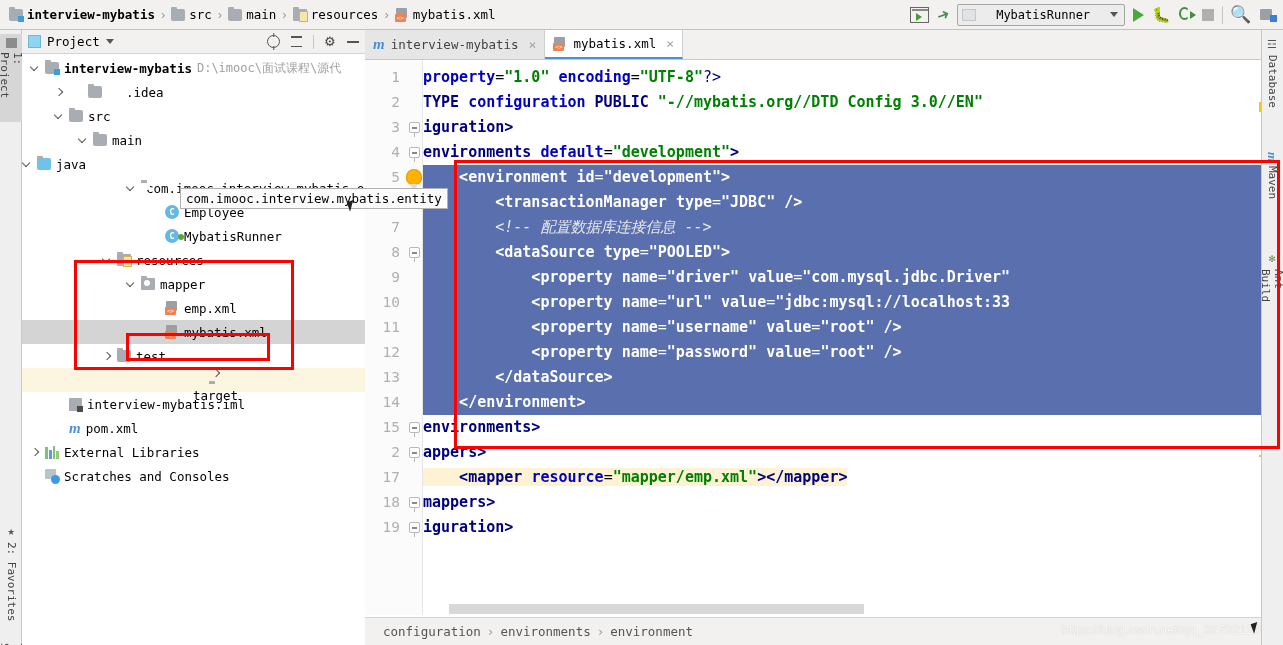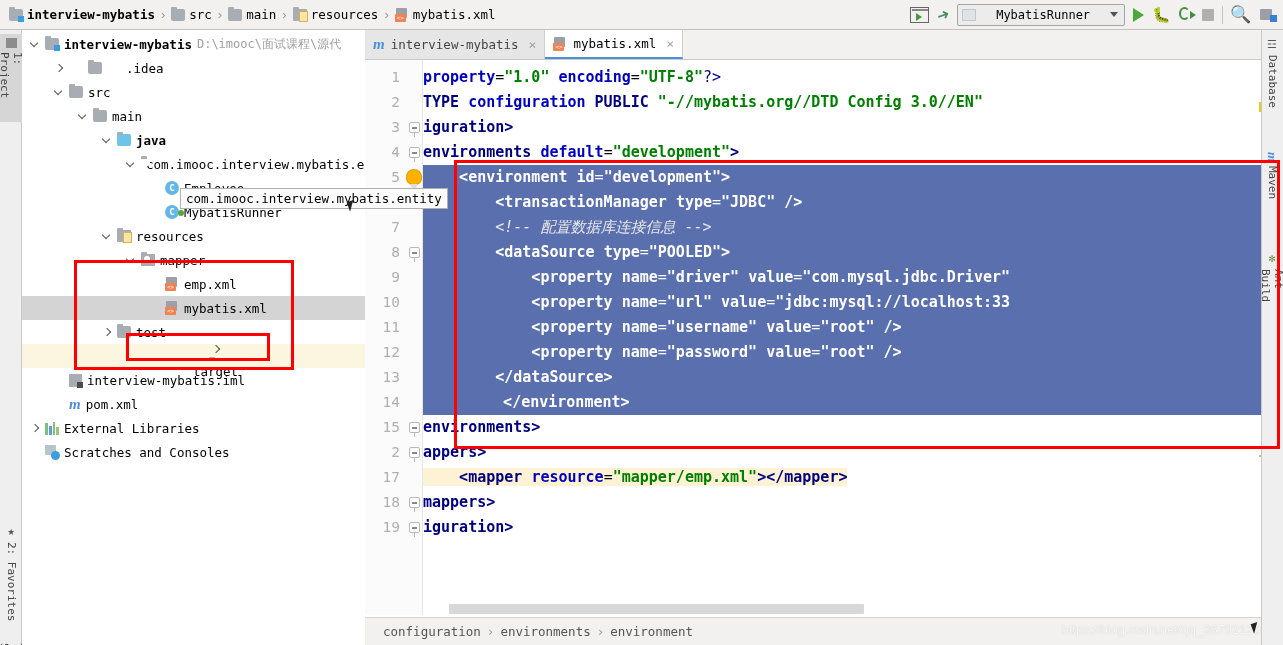--- a/index.html
+++ b/index.html
@@ -272,20 +272,32 @@
       <span style="color:#555;font-size:12px;">★</span>
       <span>2: Favorites</span>
     </div>
     <div class="vtab" style="top:500px;height:108px;margin-top:0;">
       <span class="vt-ico" style="margin-top:105px;"></span>
       <span>7: Structure</span>
     </div>
   </div>
 
   <div class="proj-panel">
+    <div class="proj-header">
+      <span class="proj-sqr"></span>
+      <span class="proj-title">Project</span>
+      <span class="chev"></span>
+      <span class="ph-right">
+        <span class="ic-target"></span>
+        <span class="ic-collapse"></span>
+        <span class="sep-v" style="height:14px;"></span>
+        <span class="ic-gear">⚙</span>
+        <span class="ic-min"></span>
+      </span>
+    </div>
 
     <div class="tree" id="tree">
         <div class="trow" style="padding-left: 8px;">
           <span class="arrow down"></span>
           <span class="ic folder-ic blue-dot"></span>
           <span class="tlabel bold">interview-mybatis</span>
           <span class="tpath">D:\imooc\面试课程\源代</span>
         </div>
         <div class="trow" style="padding-left: 32px; gap: 24px;">
           <span class="arrow right"></span>
@@ -295,21 +307,21 @@
         <div class="trow" style="padding-left: 32px;">
           <span class="arrow down"></span>
           <span class="ic folder-ic"></span>
           <span class="tlabel">src</span>
         </div>
         <div class="trow" style="padding-left: 56px;">
           <span class="arrow down"></span>
           <span class="ic folder-ic"></span>
           <span class="tlabel">main</span>
         </div>
-        <div class="trow" style="padding-left: 80px; font-weight: bold;">
+        <div class="trow" style="">
           <span class="arrow down"></span>
           <span class="ic folder-ic" style="background:#6fc3e8;"></span>
           <span class="tlabel">java</span>
         </div>
         <div class="trow" style="padding-left: 104px;">
           <span class="arrow down"></span>
           <span class="ic pkg-ic"></span>
           <span class="tlabel">com.imooc.interview.mybatis.entity</span>
         </div>
         <div class="trow" style="padding-left: 128px;">
@@ -446,21 +458,21 @@
           <div class="cline" style="position: absolute; top: 80px; left: 0px; width: 860px;"><span class="tk-tag">environments </span><span class="tk-attr">default</span><span class="tk-plain">=</span><span class="tk-val">"development"</span><span class="tk-tag">&gt;</span></div>
           <div class="cline sel" style="position: absolute; top: 105px; left: 0px; width: 860px;"><span class="tk-tag">    &lt;environment </span><span class="tk-attr">id</span><span class="tk-plain">=</span><span class="tk-val">"development"</span><span class="tk-tag">&gt;</span></div>
           <div class="cline sel" style="position: absolute; top: 130px; left: 0px; width: 860px;"><span class="tk-tag">        &lt;transactionManager </span><span class="tk-attr">type</span><span class="tk-plain">=</span><span class="tk-val">"JDBC"</span><span class="tk-tag"> /&gt;</span></div>
           <div class="cline sel" style="position: absolute; top: 155px; left: 0px; width: 860px;"><span class="tk-com">        &lt;!-- 配置数据库连接信息 --&gt;</span></div>
           <div class="cline sel" style="position: absolute; top: 180px; left: 0px; width: 860px;"><span class="tk-tag">        &lt;dataSource </span><span class="tk-attr">type</span><span class="tk-plain">=</span><span class="tk-val">"POOLED"</span><span class="tk-tag">&gt;</span></div>
           <div class="cline sel" style="position: absolute; top: 205px; left: 0px; width: 860px;"><span class="tk-tag">            &lt;property </span><span class="tk-attr">name</span><span class="tk-plain">=</span><span class="tk-val">"driver"</span><span class="tk-plain"> </span><span class="tk-attr">value</span><span class="tk-plain">=</span><span class="tk-val">"com.mysql.jdbc.Driver"</span></div>
           <div class="cline sel" style="position: absolute; top: 230px; left: 0px; width: 860px;"><span class="tk-tag">            &lt;property </span><span class="tk-attr">name</span><span class="tk-plain">=</span><span class="tk-val">"url"</span><span class="tk-plain"> </span><span class="tk-attr">value</span><span class="tk-plain">=</span><span class="tk-val">"jdbc:mysql://localhost:33</span></div>
           <div class="cline sel" style="position: absolute; top: 255px; left: 0px; width: 860px;"><span class="tk-tag">            &lt;property </span><span class="tk-attr">name</span><span class="tk-plain">=</span><span class="tk-val">"username"</span><span class="tk-plain"> </span><span class="tk-attr">value</span><span class="tk-plain">=</span><span class="tk-val">"root"</span><span class="tk-tag"> /&gt;</span></div>
           <div class="cline sel" style="position: absolute; top: 280px; left: 0px; width: 860px;"><span class="tk-tag">            &lt;property </span><span class="tk-attr">name</span><span class="tk-plain">=</span><span class="tk-val">"password"</span><span class="tk-plain"> </span><span class="tk-attr">value</span><span class="tk-plain">=</span><span class="tk-val">"root"</span><span class="tk-tag"> /&gt;</span></div>
           <div class="cline sel" style="position: absolute; top: 305px; left: 0px; width: 860px;"><span class="tk-tag">        &lt;/dataSource&gt;</span></div>
-          <div class="cline sel" style="position: absolute; top: 330px; left: 0px; width: 860px; padding-left: 44px;"><span class="tk-tag">    &lt;/environment&gt;</span></div>
+          <div class="cline sel" style="position: absolute; top: 330px; left: 0px; width: 860px;"><span class="tk-tag">    &lt;/environment&gt;</span></div>
           <div class="cline" style="position: absolute; top: 355px; left: 0px; width: 860px;"><span class="tk-tag">environments&gt;</span></div>
           <div class="cline" style="position: absolute; top: 380px; left: 0px; width: 860px;"><span class="tk-tag">appers&gt;</span></div>
           <div class="cline" style="position: absolute; top: 405px; left: 0px; width: 860px;"><span class="seg-hl"><span class="tk-tag">    &lt;mapper </span><span class="tk-attr">resource</span><span class="tk-plain">=</span><span class="tk-val">"mapper/emp.xml"</span><span class="tk-tag">&gt;&lt;/mapper&gt;</span></span></div>
           <div class="cline" style="position: absolute; top: 430px; left: 0px; width: 860px;"><span class="tk-tag">mappers&gt;</span></div>
           <div class="cline" style="position: absolute; top: 455px; left: 0px; width: 860px;"><span class="tk-tag">iguration&gt;</span></div>
         </div>
 
       <div class="vscroll">
         <div class="vthumb"></div>
       </div>

